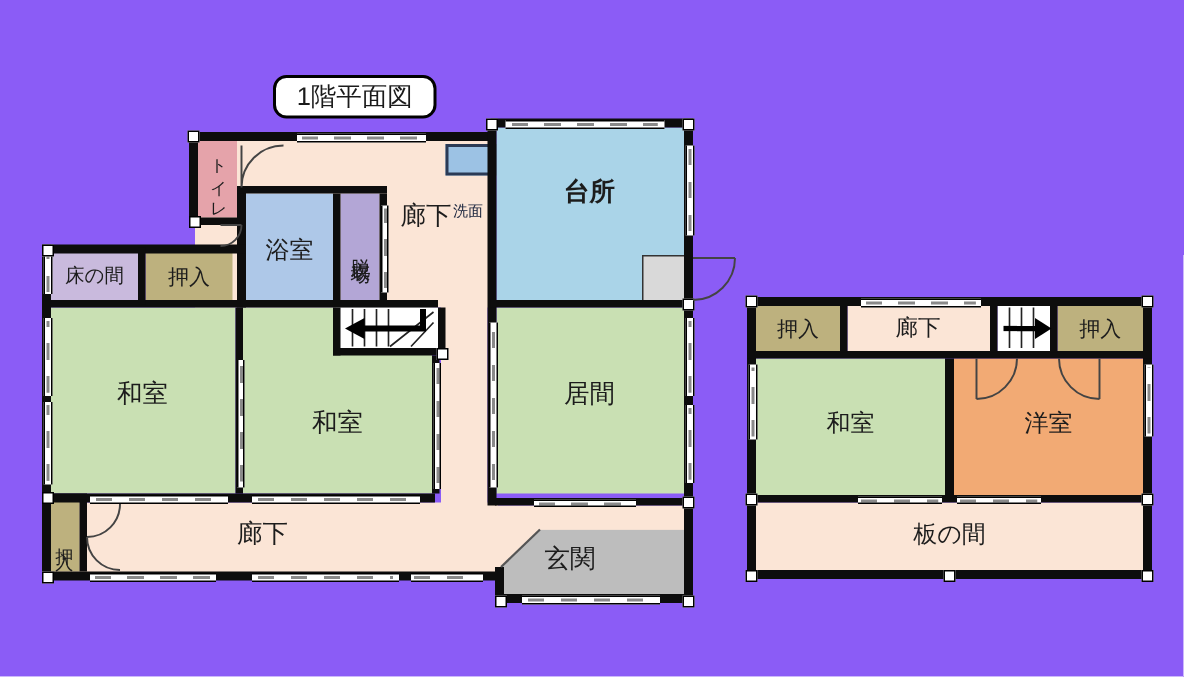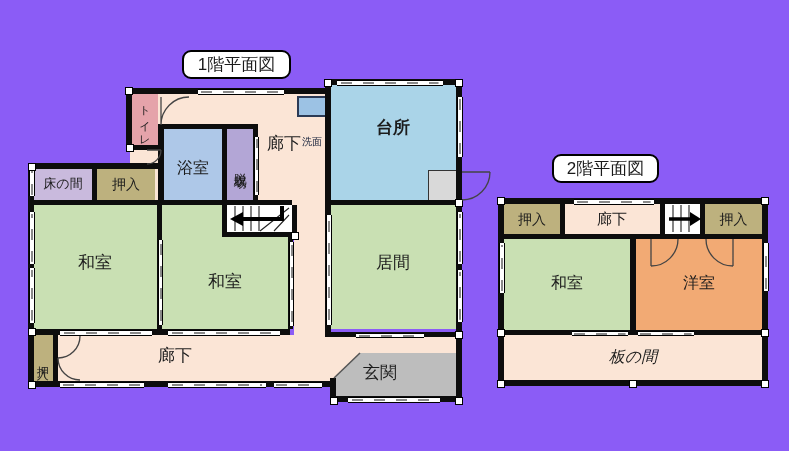--- a/index.html
+++ b/index.html
@@ -171,21 +171,20 @@
       <path d="M673,205 V232 M681,205 V232 M689,205 V232"></path>
     </g>
 
     <g>
       <path d="M669,219 H690" stroke="#000" stroke-width="3.5" fill="none"></path>
       <polygon points="690,212 690,226 701,219" fill="#000"></polygon>
     </g>
   </svg>
 
   <div class="titlebox" style="left:182px;top:50px;width:105px;height:25px;">1階平面図</div>
-  <div class="titlebox" style="left:552px;top:154px;width:103px;height:25px;">2階平面図</div>
 
   <div class="lbl vtext" style="left:133px;top:97px;width:22px;height:46px;font-size:11px;">トイレ</div>
   <div class="lbl" style="left:164px;top:158px;width:58px;height:20px;font-size:16px;">浴室</div>
   <div class="lbl vtext" style="left:228px;top:133px;width:24px;height:64px;font-size:13px;">脱衣場</div>
   <div class="lbl" style="left:297px;top:97px;width:30px;height:15px;font-size:10px;color:#15203a;margin-top:38px;">洗面</div>
   <div class="lbl" style="left:250px;top:134px;width:68px;height:20px;font-size:17px;">廊下</div>
   <div class="lbl" style="left:358px;top:118px;width:70px;height:20px;font-size:17px;font-weight:bold;">台所</div>
   <div class="lbl" style="left:35px;top:175px;width:56px;height:18px;font-size:13px;">床の間</div>
   <div class="lbl" style="left:98px;top:175px;width:56px;height:18px;font-size:14px;">押入</div>
   <div class="lbl" style="left:60px;top:253px;width:70px;height:20px;font-size:17px;">和室</div>
@@ -193,15 +192,15 @@
   <div class="lbl" style="left:358px;top:253px;width:70px;height:20px;font-size:17px;">居間</div>
   <div class="lbl" style="left:140px;top:346px;width:70px;height:20px;font-size:17px;">廊下</div>
   <div class="lbl vtext" style="left:33px;top:338px;width:19px;height:40px;font-size:12px;">押入</div>
   <div class="lbl" style="left:345px;top:363px;width:70px;height:20px;font-size:17px;">玄関</div>
 
   <div class="lbl" style="left:504px;top:210px;width:56px;height:18px;font-size:14px;">押入</div>
   <div class="lbl" style="left:582px;top:210px;width:60px;height:18px;font-size:15px;">廊下</div>
   <div class="lbl" style="left:705px;top:210px;width:57px;height:18px;font-size:14px;">押入</div>
   <div class="lbl" style="left:532px;top:273px;width:70px;height:20px;font-size:16px;">和室</div>
   <div class="lbl" style="left:664px;top:273px;width:70px;height:20px;font-size:16px;">洋室</div>
-  <div class="lbl" style="left:598px;top:347px;width:70px;height:20px;font-size:16px;font-style:italic;">板の間</div>
+  <div class="lbl" style="left:598px;top:347px;width:70px;height:20px;font-size:16px;">板の間</div>
 
 </div>
 
 </body></html>

